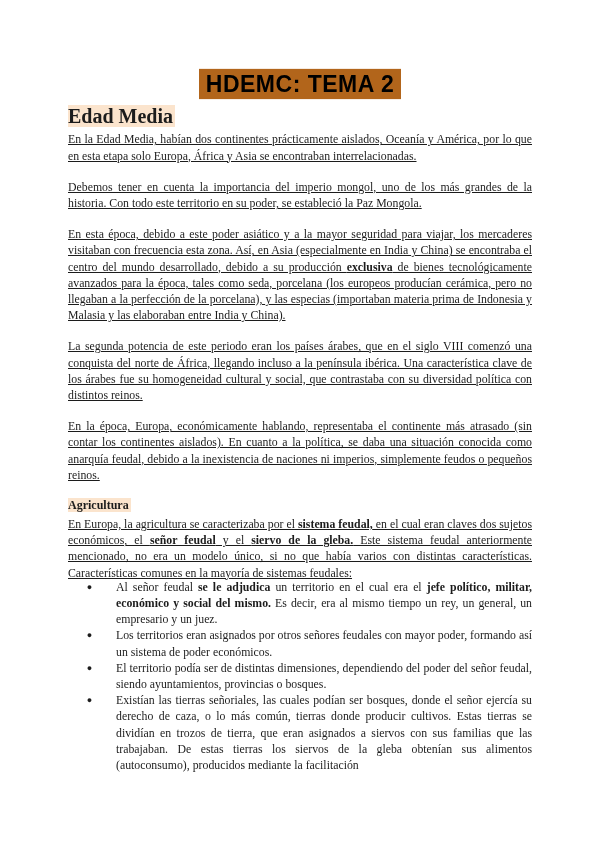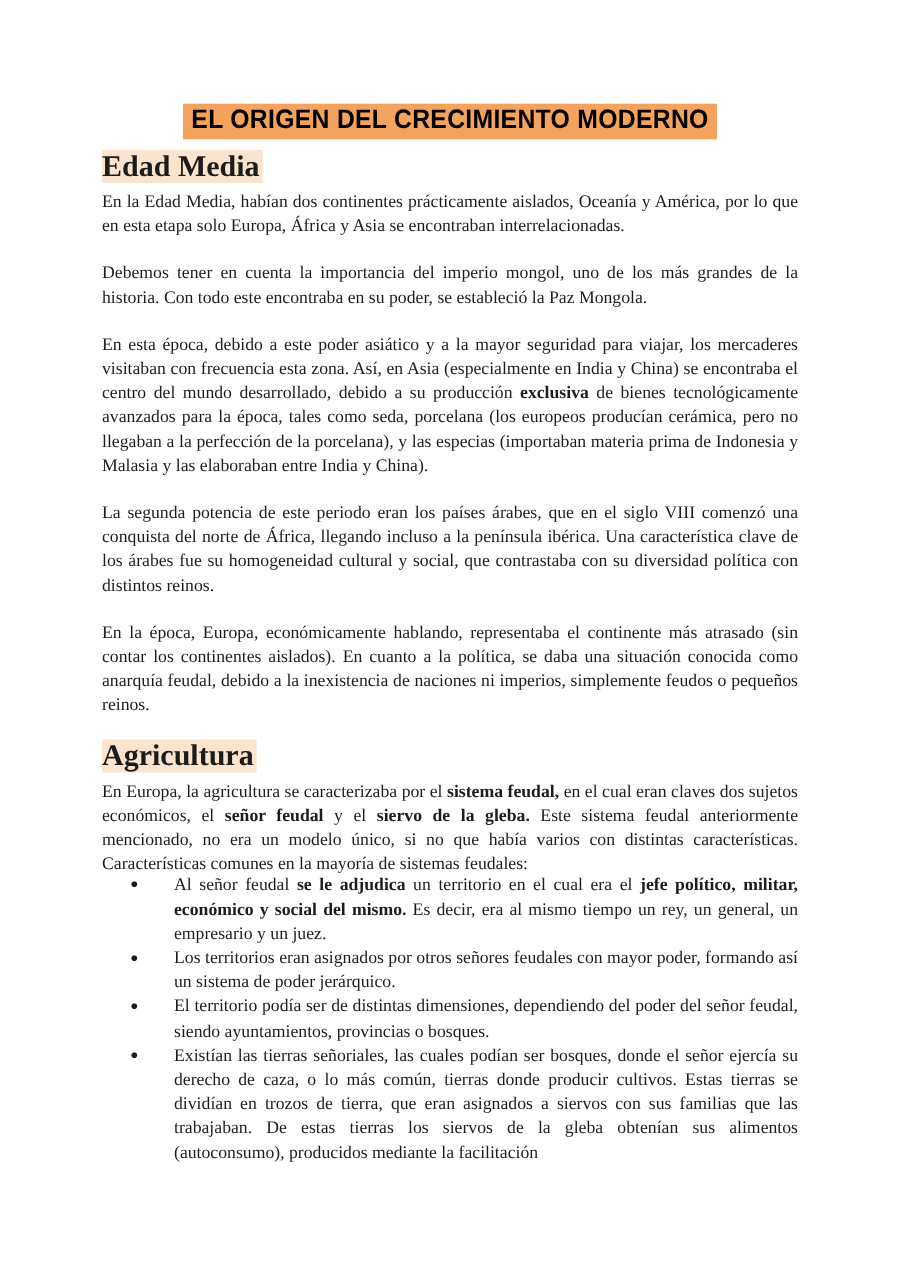--- a/index.html
+++ b/index.html
@@ -49,26 +49,27 @@
   .section-heading{
     font-family:"Liberation Serif", serif;
     font-weight:600;
     margin-bottom:3px;
   }
   .section-heading .hl{
     background:var(--heading-highlight);
     padding:0 2px 0 0;
   }
   .h-lg{font-size:20px;margin-top:2px;}
-  .h-md{font-size:20px;font-weight:700;margin-top:3px;}
+  .h-md{font-size:12px;font-weight:700;margin-top:3px;}
   p.body-par{
     font-size:11.8px;
     line-height:16.2px;
     text-align:justify;
     margin-bottom:15px;
+    text-decoration:underline;
   }
   p.body-par.tight{margin-bottom:15px;}
   p.body-par:last-child{margin-bottom:0;}
   ul.bullet-list{
     list-style:none;
     margin-top:-2px;
   }
   ul.bullet-list li{
     display:flex;
     font-size:11.8px;
@@ -86,45 +87,45 @@
     text-align:justify;
     margin-left:11px;
   }
   b{font-weight:700;}
 </style>
 </head>
 <body>
 
 <div class="page">
 
+  <div class="title-wrap">
+    <span class="doc-title">HDEMC: TEMA 2</span>
+  </div>
 
-  <div class="subtitle-wrap">
-    <span class="doc-subtitle">EL ORIGEN DEL CRECIMIENTO MODERNO</span>
-  </div>
 
   <h1 class="section-heading h-lg"><span class="hl">Edad Media</span></h1>
 
   <p class="body-par"><span>En la Edad Media, habían dos continentes prácticamente aislados, Oceanía y América, por lo que en esta etapa solo Europa, África y Asia se encontraban interrelacionadas.</span></p>
-  <p class="body-par"><span>Debemos tener en cuenta la importancia del imperio mongol, uno de los más grandes de la historia. Con todo este encontraba en su poder, se estableció la Paz Mongola.</span></p>
+  <p class="body-par"><span>Debemos tener en cuenta la importancia del imperio mongol, uno de los más grandes de la historia. Con todo este territorio en su poder, se estableció la Paz Mongola.</span></p>
   <p class="body-par"><span>En esta época, debido a este poder asiático y a la mayor seguridad para viajar, los mercaderes visitaban con frecuencia esta zona. Así, en Asia (especialmente en India y China) se encontraba el centro del mundo desarrollado, debido a su producción </span><b>exclusiva</b><span> de bienes tecnológicamente avanzados para la época, tales como seda, porcelana (los europeos producían cerámica, pero no llegaban a la perfección de la porcelana), y las especias (importaban materia prima de Indonesia y Malasia y las elaboraban entre India y China).</span></p>
   <p class="body-par"><span>La segunda potencia de este periodo eran los países árabes, que en el siglo VIII comenzó una conquista del norte de África, llegando incluso a la península ibérica. Una característica clave de los árabes fue su homogeneidad cultural y social, que contrastaba con su diversidad política con distintos reinos.</span></p>
   <p class="body-par"><span>En la época, Europa, económicamente hablando, representaba el continente más atrasado (sin contar los continentes aislados). En cuanto a la política, se daba una situación conocida como anarquía feudal, debido a la inexistencia de naciones ni imperios, simplemente feudos o pequeños reinos.</span></p>
 
   <h2 class="section-heading h-md"><span class="hl">Agricultura</span></h2>
 
   <p class="body-par tight" style="margin-bottom:0;"><span>En Europa, la agricultura se caracterizaba por el </span><b>sistema feudal,</b><span> en el cual eran claves dos sujetos económicos, el </span><b>señor feudal</b><span> y el </span><b>siervo de la gleba.</b><span> Este sistema feudal anteriormente mencionado, no era un modelo único, si no que había varios con distintas características. Características comunes en la mayoría de sistemas feudales:</span></p>
 
   <ul class="bullet-list">
     <li>
       <span class="bullet-marker">●</span>
       <span class="bullet-text"><span>Al señor feudal </span><b>se le adjudica</b><span> un territorio en el cual era el </span><b>jefe político, militar, económico y social del mismo.</b><span> Es decir, era al mismo tiempo un rey, un general, un empresario y un juez.</span></span>
     </li>
     <li>
       <span class="bullet-marker">●</span>
-      <span class="bullet-text"><span>Los territorios eran asignados por otros señores feudales con mayor poder, formando así un sistema de poder jerárquico.</span></span>
+      <span class="bullet-text"><span>Los territorios eran asignados por otros señores feudales con mayor poder, formando así un sistema de poder económicos.</span></span>
     </li>
     <li>
       <span class="bullet-marker">●</span>
       <span class="bullet-text"><span>El territorio podía ser de distintas dimensiones, dependiendo del poder del señor feudal, siendo ayuntamientos, provincias o bosques.</span></span>
     </li>
     <li>
       <span class="bullet-marker">●</span>
       <span class="bullet-text"><span>Existían las tierras señoriales, las cuales podían ser bosques, donde el señor ejercía su derecho de caza, o lo más común, tierras donde producir cultivos. Estas tierras se dividían en trozos de tierra, que eran asignados a siervos con sus familias que las trabajaban. De estas tierras los siervos de la gleba obtenían sus alimentos (autoconsumo), producidos mediante la facilitación</span></span>
     </li>
   </ul>

